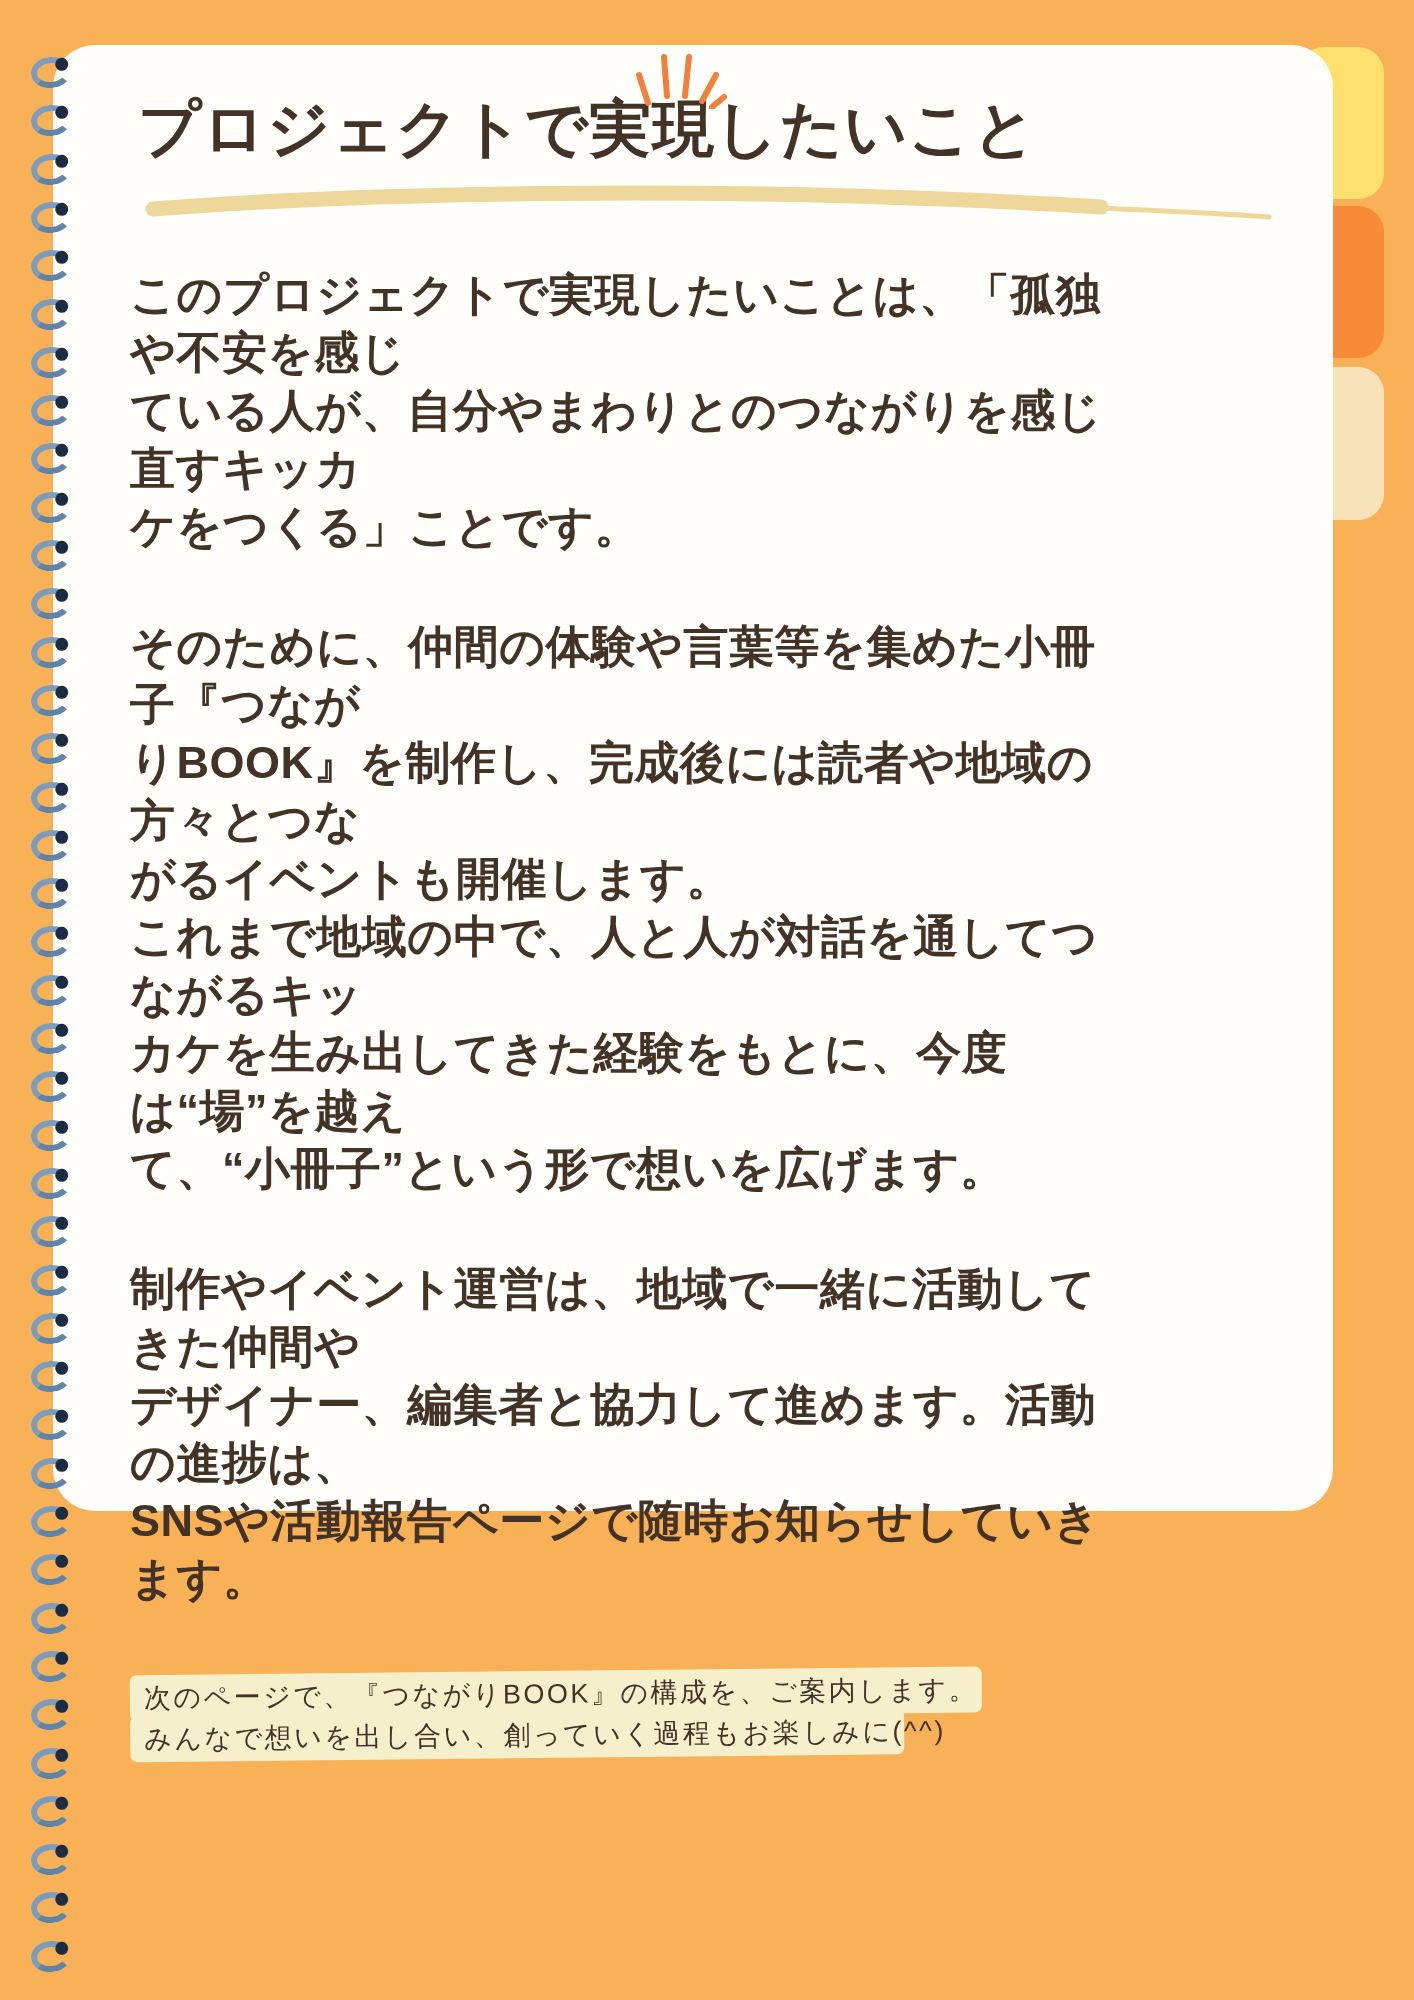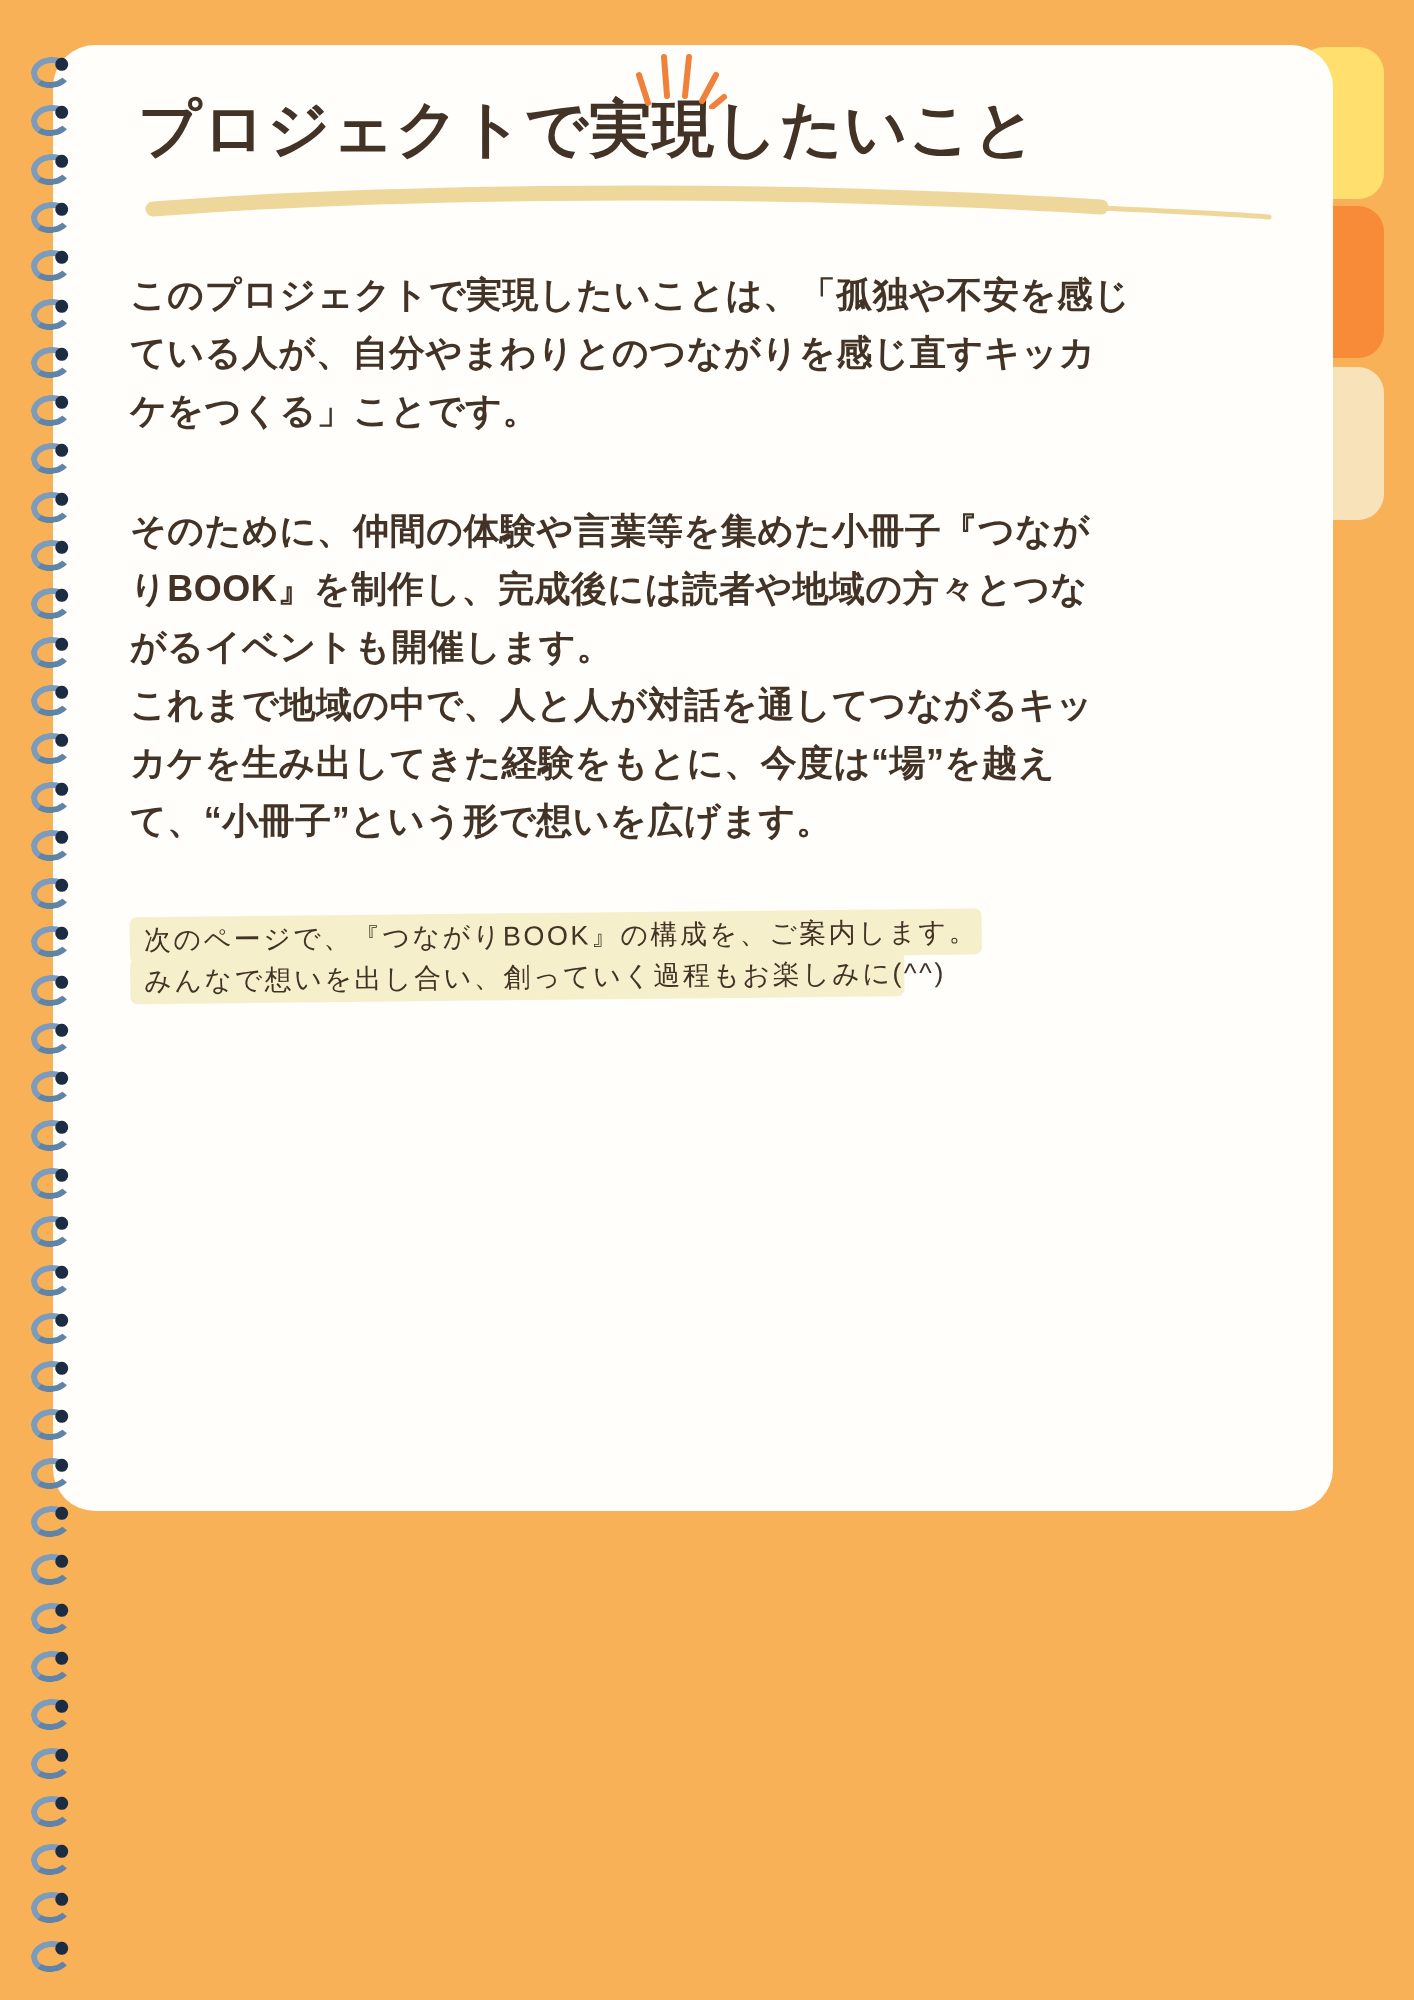--- a/index.html
+++ b/index.html
@@ -20,21 +20,21 @@
   }
   .title{
     position:absolute;left:85px;top:42px;margin:0;
     font-size:62px;font-weight:bold;letter-spacing:1px;white-space:nowrap;
     color:var(--text,#433226);
   }
   .underline{position:absolute;left:88px;top:138px;color:var(--underline,#EDD79B);z-index:-1}
   .burst{position:absolute;left:583px;top:6px;color:var(--burst,#F0813A)}
   .body{position:absolute;left:77px;top:221px;width:1010px}
   .para{
-    margin:0 0 62px 0;font-size:36px;line-height:58px;font-weight:bold;
+    margin:0 0 62px 0;font-size:45px;line-height:58px;font-weight:bold;
     color:var(--text,#433226);white-space:pre-line;letter-spacing:.5px;
   }
   
   .note{margin-top:26px;transform:rotate(-.6deg)}
   .note-line{
     background:var(--note-highlight,#F5F0CB);height:46px;border-radius:7px;
     display:flex;align-items:center;padding-left:14px;box-sizing:border-box;
   }
   .note-line-1{width:852px}
   .note-line-2{width:774px;margin-top:-5px}
@@ -84,20 +84,23 @@
   <div class="body">
     <p class="para">このプロジェクトで実現したいことは、「孤独や不安を感じ
 ている人が、自分やまわりとのつながりを感じ直すキッカ
 ケをつくる」ことです。</p>
     <p class="para">そのために、仲間の体験や言葉等を集めた小冊子『つなが
 りBOOK』を制作し、完成後には読者や地域の方々とつな
 がるイベントも開催します。
 これまで地域の中で、人と人が対話を通してつながるキッ
 カケを生み出してきた経験をもとに、今度は“場”を越え
 て、“小冊子”という形で想いを広げます。</p>
+    <p class="para">制作やイベント運営は、地域で一緒に活動してきた仲間や
+デザイナー、編集者と協力して進めます。活動の進捗は、
+SNSや活動報告ページで随時お知らせしていきます。</p>
 
     <div class="note">
       <div class="note-line note-line-1">
         <span>次のページで、『つながりBOOK』の構成を、ご案内します。</span>
       </div>
       <div class="note-line note-line-2">
         <span>みんなで想いを出し合い、創っていく過程もお楽しみに(^^)</span>
       </div>
     </div>
   </div>

